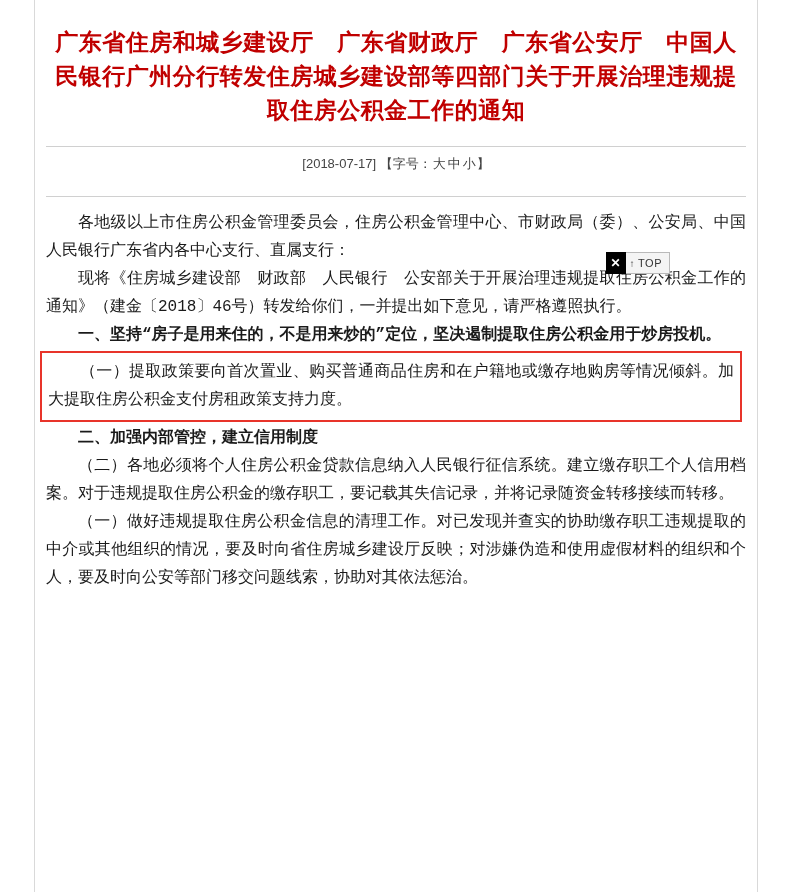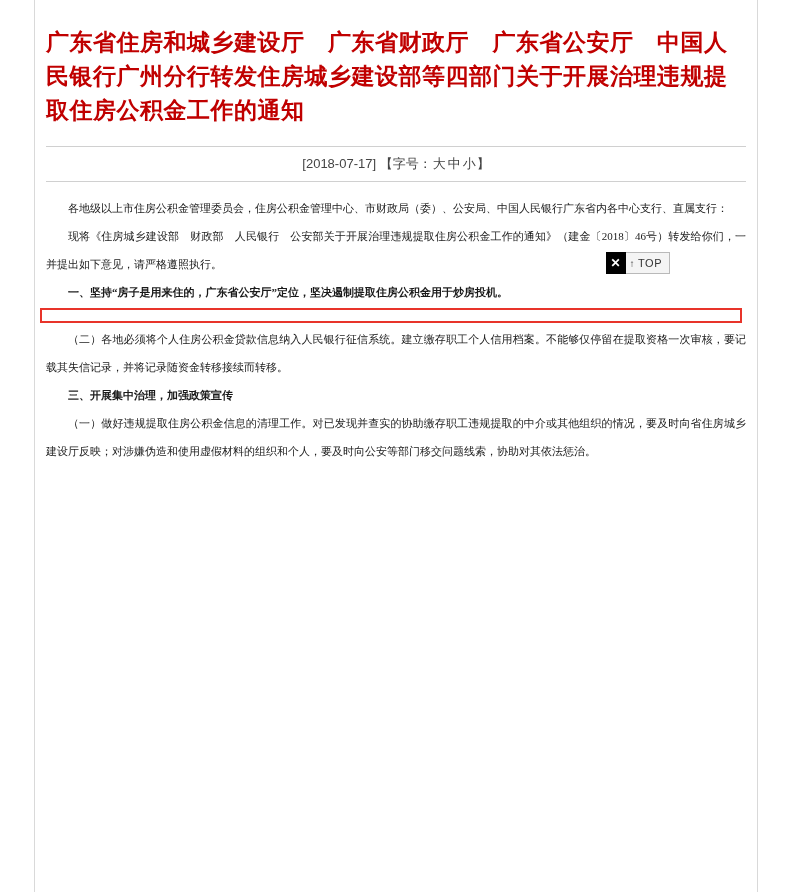--- a/index.html
+++ b/index.html
@@ -29,49 +29,50 @@
     width: 1px;
     background: #d9d9d9;
   }
   .edge-rule.left { left: 34px; }
   .edge-rule.right { right: 34px; }
 
   .title-block {
     margin: 0 46px;
     padding-top: 26px;
     padding-bottom: 10px;
+    text-align: center;
   }
   .title {
     font-family: "Liberation Serif", serif;
     font-weight: bold;
     color: #c00000;
     font-size: 23px;
     line-height: 34px;
     letter-spacing: 0.5px;
   }
   .meta-bar {
     margin: 8px 46px 0 46px;
     border-top: 1px solid #d0d0d0;
     border-bottom: 1px solid #d0d0d0;
     text-align: center;
     font-size: 13px;
     color: #444;
-    padding: 8px 0 8px 0;
+    padding: 8px 0 23px 0;
     font-family: "Liberation Sans", sans-serif;
   }
   .meta-bar .sizes span {
     margin: 0 1px;
   }
   .body-wrap {
     margin: 12px 46px 0 46px;
     position: relative;
   }
   p.para {
-    font-family: Liberation Serif, serif;
-    font-size: 11px;
+    font-family: Liberation Mono, monospace;
+    font-size: 16px;
     line-height: 28px;
     margin: 0;
     text-indent: 2em;
     text-align: justify;
     color: #1a1a1a;
   }
   p.para.bold {
     font-weight: bold;
   }
   .redbox {
@@ -144,24 +145,25 @@
     <div class="closebtn">✕</div>
     <div class="toplabel">
         <span class="arrow">↑</span>
         <span>TOP</span>
       </div>
   </div>
 
   <div class="body-wrap">
     <p class="para">各地级以上市住房公积金管理委员会，住房公积金管理中心、市财政局（委）、公安局、中国人民银行广东省内各中心支行、直属支行：</p>
     <p class="para">现将《住房城乡建设部　财政部　人民银行　公安部关于开展治理违规提取住房公积金工作的通知》（建金〔2018〕46号）转发给你们，一并提出如下意见，请严格遵照执行。</p>
-    <p class="para bold">一、坚持“房子是用来住的，广东省公安厅”定位，坚决遏制提取住房公积金用于炒房投机。</p>
+    <p class="para bold">一、坚持“房子是用来住的，不是用来炒的”定位，坚决遏制提取住房公积金用于炒房投机。</p>
 
     <div class="redbox">
+      <p class="para">（一）提取政策要向首次置业、购买普通商品住房和在户籍地或缴存地购房等情况倾斜。加大提取住房公积金支付房租政策支持力度。</p>
     </div>
 
-    <p class="para">（二）各地必须将个人住房公积金贷款信息纳入人民银行征信系统。建立缴存职工个人信用档案。不能够仅停留在提取资格一次审核，要记载其失信记录，并将记录随资金转移接续而转移。</p>
+    <p class="para bold">二、加强内部管控，建立信用制度</p>
+    <p class="para">（二）各地必须将个人住房公积金贷款信息纳入人民银行征信系统。建立缴存职工个人信用档案。对于违规提取住房公积金的缴存职工，要记载其失信记录，并将记录随资金转移接续而转移。</p>
 
-    <p class="para bold">三、开展集中治理，加强政策宣传</p>
     <p class="para">（一）做好违规提取住房公积金信息的清理工作。对已发现并查实的协助缴存职工违规提取的中介或其他组织的情况，要及时向省住房城乡建设厅反映；对涉嫌伪造和使用虚假材料的组织和个人，要及时向公安等部门移交问题线索，协助对其依法惩治。</p>
 
   </div>
 </div>
 
 </body></html>

